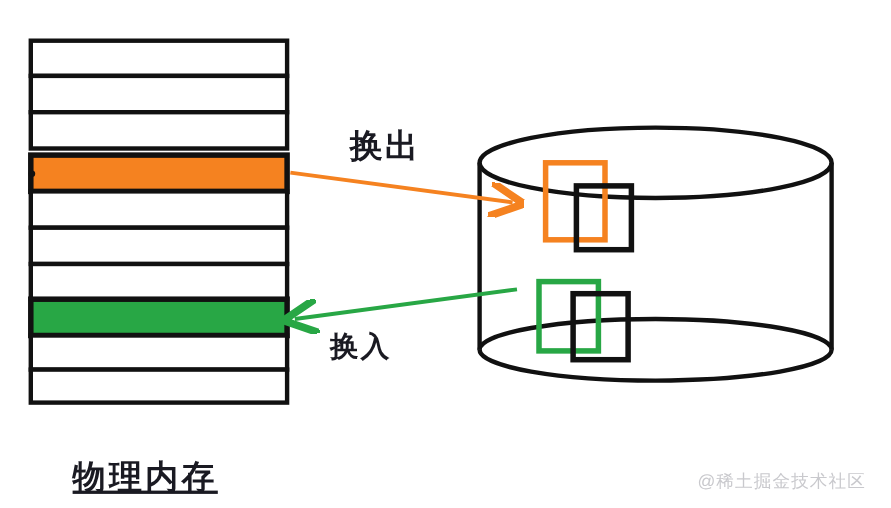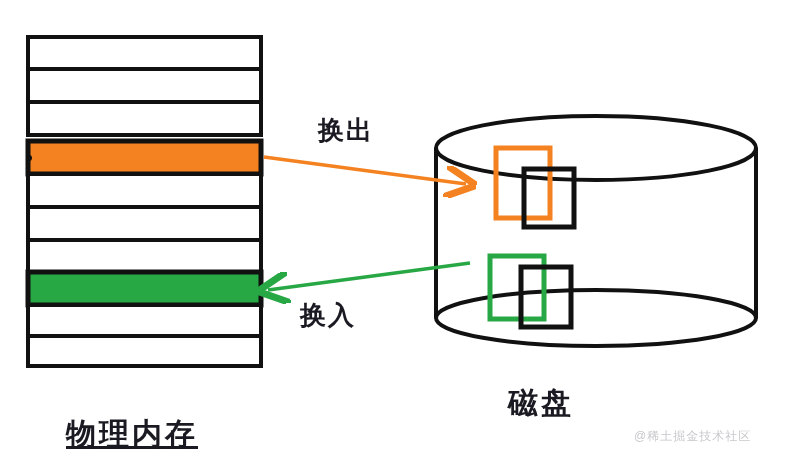--- a/index.html
+++ b/index.html
@@ -28,21 +28,21 @@
     position: absolute;
     white-space: nowrap;
     color: #1a1a22;
     font-family: "Liberation Serif", "DejaVu Serif", serif;
     font-weight: 700;
     letter-spacing: 2px;
   }
   #label-swap-out {
     left: 318px;
     top: 113px;
-    font-size: 26px;
+    font-size: 30px;
   }
   #label-swap-in {
     left: 300px;
     top: 298px;
     font-size: 26px;
   }
   #label-physical-memory {
     left: 66px;
     top: 414px;
     font-size: 30px;
@@ -52,21 +52,21 @@
   #label-disk {
     left: 508px;
     top: 383px;
     font-size: 30px;
     letter-spacing: 3px;
   }
   #watermark {
     position: absolute;
     left: 634px;
     top: 428px;
-    font-size: 12px;
+    font-size: 16px;
     color: #c9c9cd;
     font-family: "Liberation Sans", "DejaVu Sans", sans-serif;
     letter-spacing: 1px;
     white-space: nowrap;
   }
 </style>
 </head>
 <body>
 
 <div id="canvas">
@@ -124,17 +124,16 @@
     <line x1="470" y1="263" x2="268" y2="290" stroke="#28A745" stroke-width="3.5" marker-end="url(#arrowhead-green)"></line>
 
   </svg>
 
   <div class="label" id="label-swap-out">换出</div>
 
   <div class="label" id="label-swap-in">换入</div>
 
   <div class="label" id="label-physical-memory">物理内存</div>
 
-  <div class="label" id="label-disk">磁盘</div>
 
   <div id="watermark">@稀土掘金技术社区</div>
 
 </div>
 
 </body></html>

